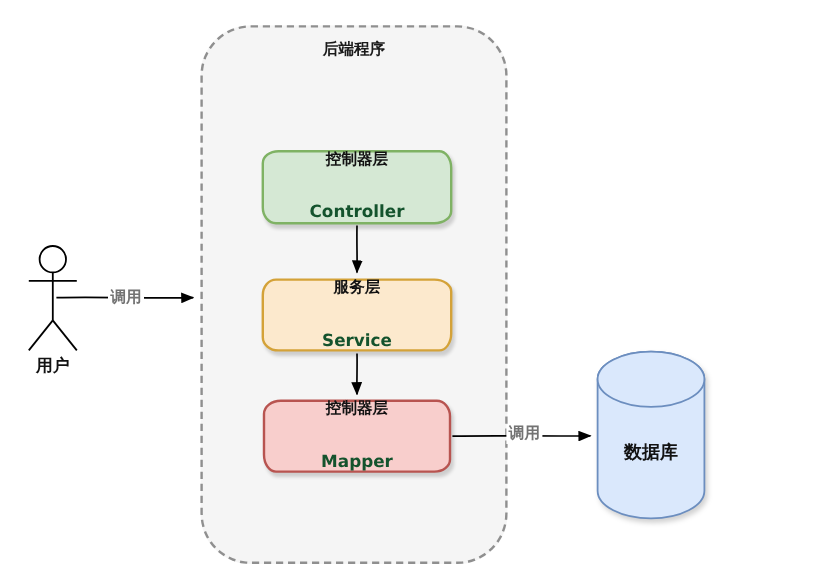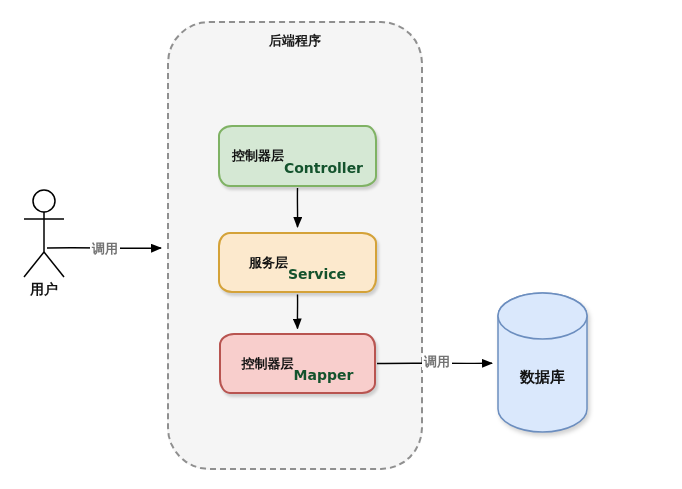--- a/index.html
+++ b/index.html
@@ -20,21 +20,21 @@
     box-sizing: border-box;
   }
   .container-label {
     position: absolute; top: 9px; left: 0; right: 0;
     text-align: center; font-size: 13px; font-weight: bold; color: #1a1a1a;
   }
 
   
   .node {
     position: absolute; box-sizing: border-box;
-    display: flex; flex-direction: row; align-items: center; justify-content: center;
+    display: flex; flex-direction: column; align-items: center; justify-content: center;
     text-align: left; line-height: 1.5;
     box-shadow: 2px 3px 3px rgba(0,0,0,0.16);
   }
   .node .zh { font-size: 13px; font-weight: bold; color: #121212; }
   .node .en { font-size: 14px; font-weight: bold; color: #14532d; margin-top: 24px; }
   .node-controller {
     left: 218px; top: 125px; width: 159px; height: 62px;
     background: #d5e8d4; border: 2px solid #7fb264;
     border-radius: 14px 11px 15px 12px / 11px 15px 11px 14px;
   }
@@ -43,21 +43,21 @@
     background: #fce9cd; border: 2px solid #d4a238;
     border-radius: 12px 15px 11px 14px / 14px 11px 15px 12px;
   }
   .node-mapper {
     left: 219px; top: 333px; width: 157px; height: 61px;
     background: #f8cecc; border: 2px solid #b85450;
     border-radius: 15px 12px 14px 11px / 12px 14px 11px 15px;
   }
 
   
-  .actor { position: absolute; left: 20px; top: 188px; width: 48px; height: 112px; }
+  .actor { position: absolute; left: 20px; top: 203px; width: 48px; height: 112px; }
   .actor svg { display: block; }
   .actor-label {
     position: absolute; top: 93px; left: -4px; width: 56px;
     text-align: center; font-size: 14px; font-weight: bold; color: #121212;
   }
 
   
   .cylinder { position: absolute; left: 496px; top: 291px; width: 93px; height: 143px; }
   .cylinder svg { display: block; filter: drop-shadow(2px 3px 2px rgba(0,0,0,0.18)); }
   .cylinder-label {

